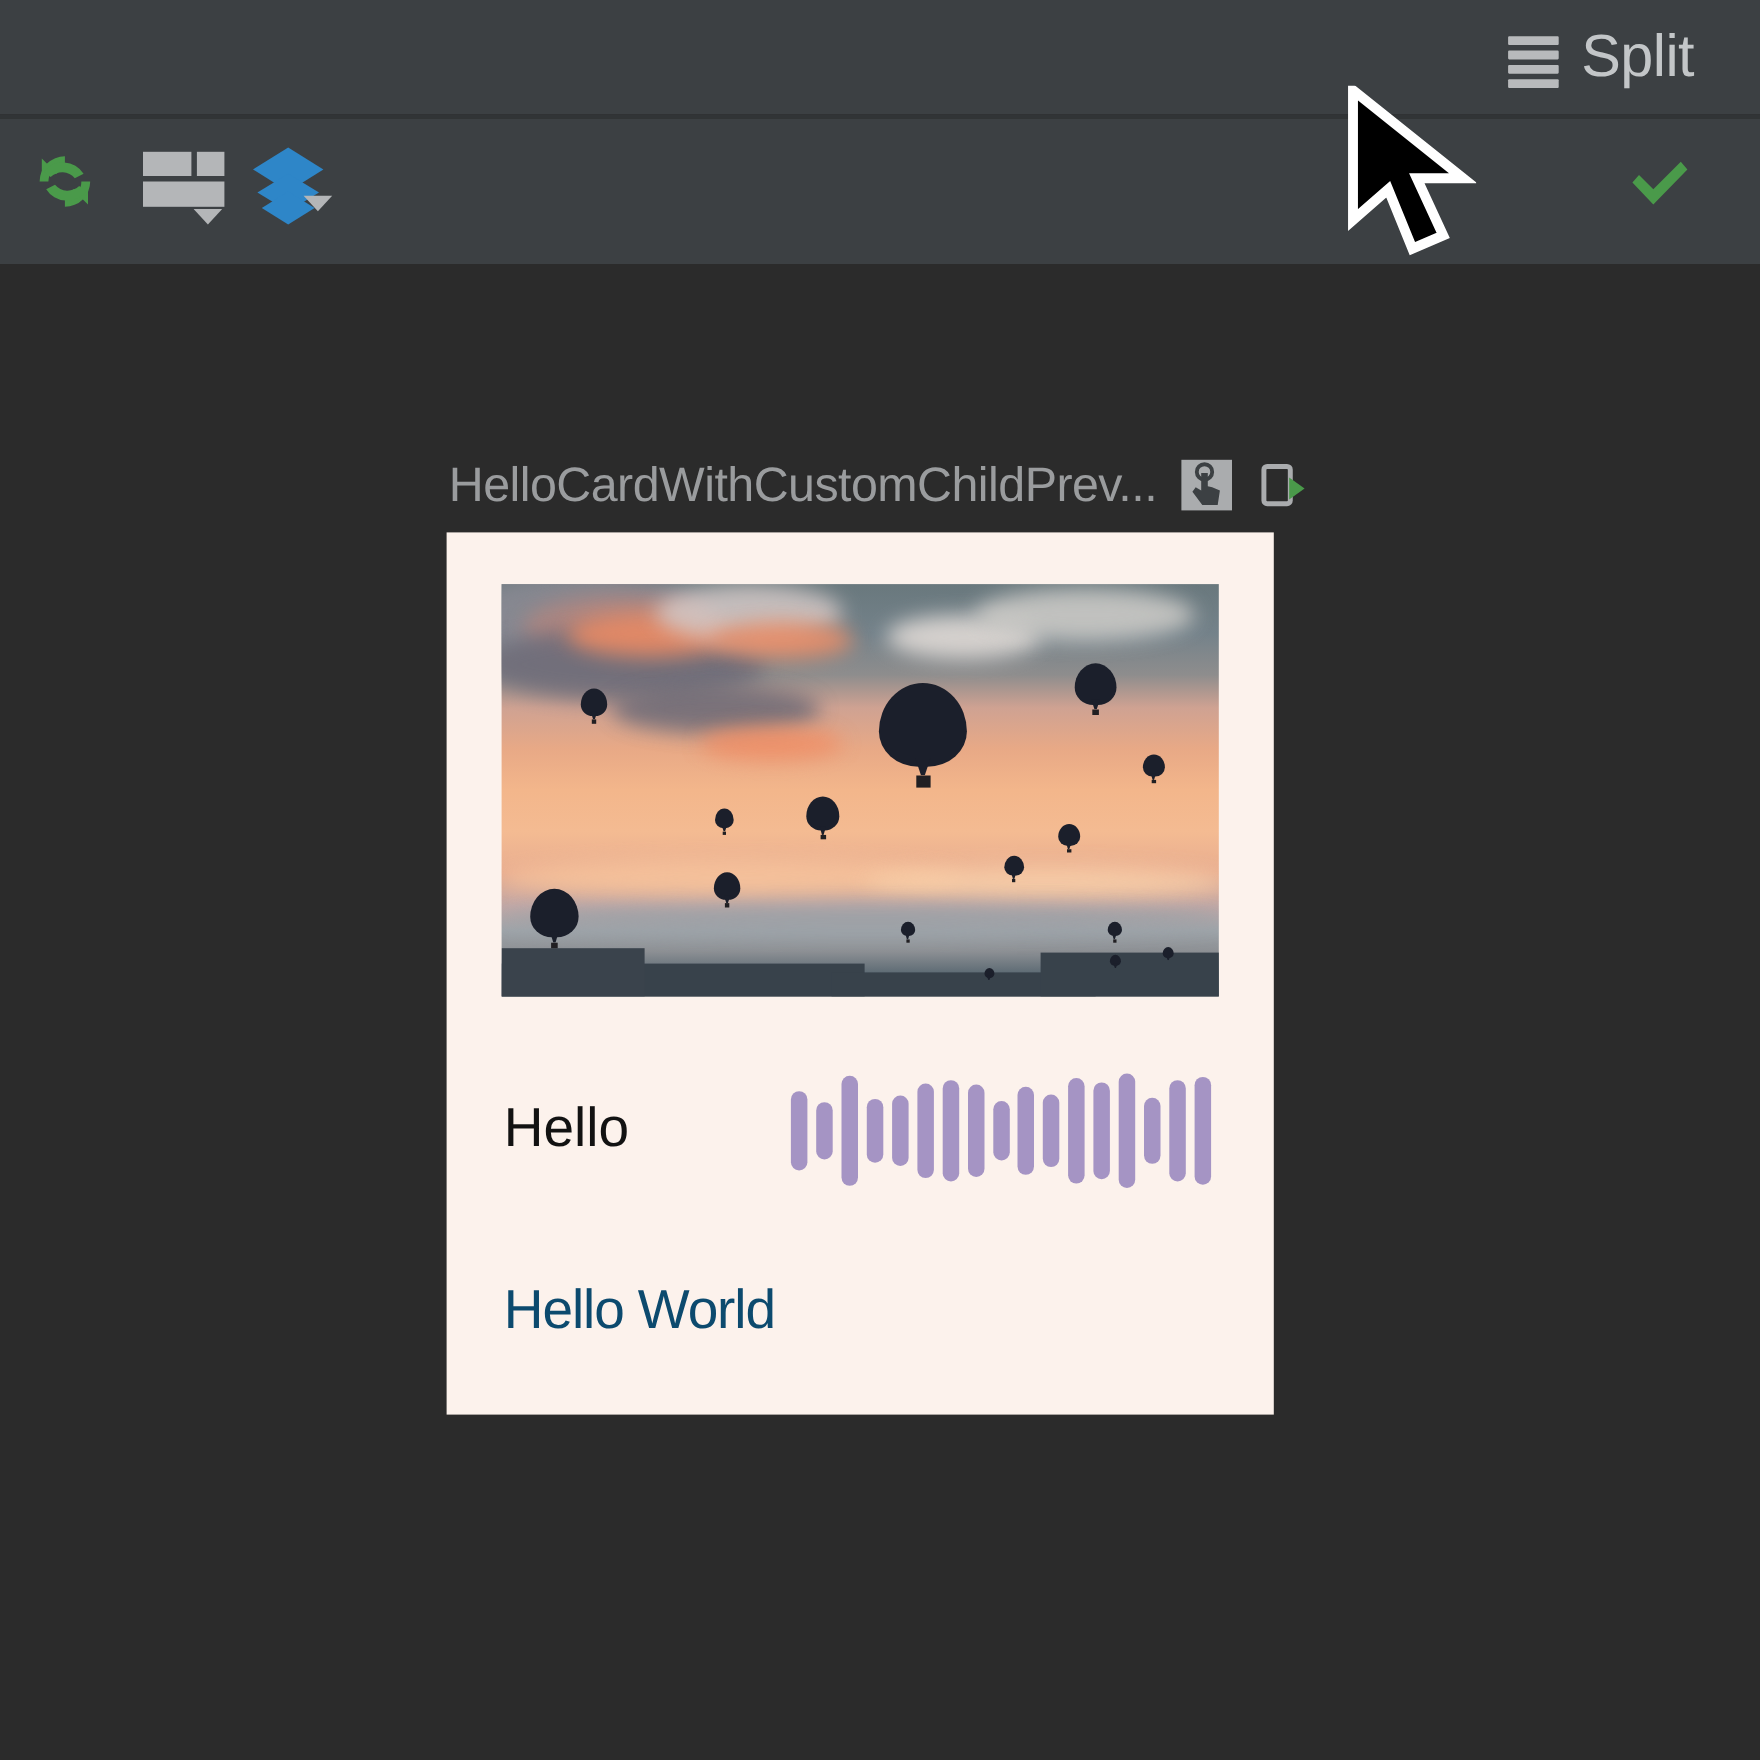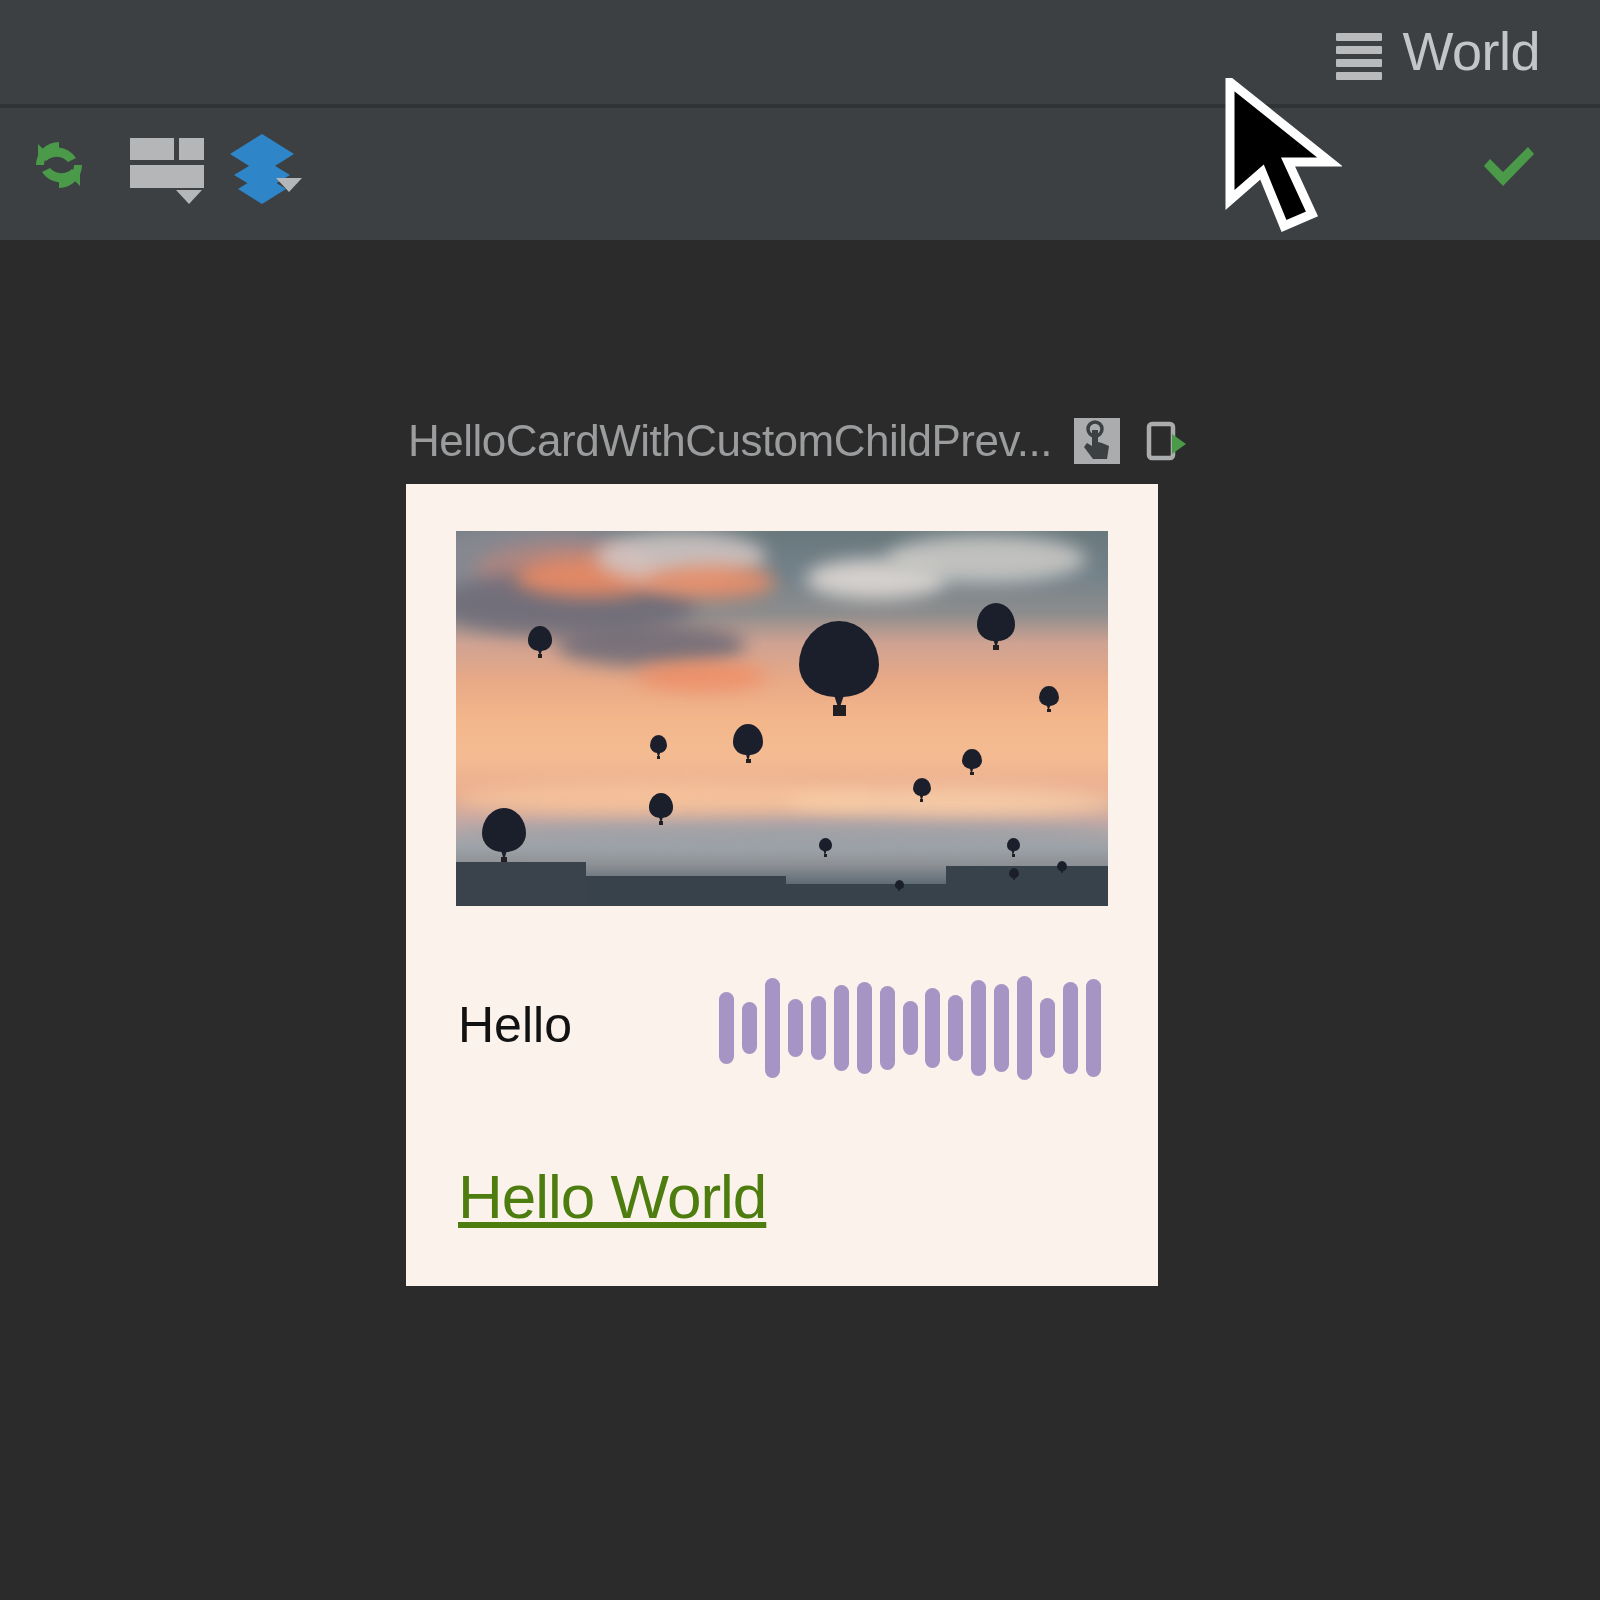--- a/index.html
+++ b/index.html
@@ -196,22 +196,22 @@
   #card-wave {
     position:absolute; left:310px; top:968px; width:390px; height:120px;
   }
   #card-wave .bar {
     position:absolute; width:15px; background:#9d8cc0;
     border-radius:8px; opacity:.92;
     top:50%; transform:translateY(-50%);
   }
   #card-title {
     position:absolute; left:52px; top:1160px;
-    font-size:62px; font-weight:300; color:#4d7c0f;
-    letter-spacing:-1px; line-height:1.2;text-decoration:underline;
+    font-size:50px; font-weight:300; color:#0c4a6e;
+    letter-spacing:-1px; line-height:1.2;
   }
   
   #card-label, #card-wave, #card-title { position:absolute; }
 
   
   #cursor {
     position:absolute; left:1222px; top:78px;
     width:120px; height:160px; pointer-events:none;
   }
 </style>
@@ -221,21 +221,21 @@
 <div id="topbar">
   <div class="mode-group">
 
     <div class="mode-btn">
       <span class="mode-icon ic-code">
         <i></i>
           <i></i>
           <i></i>
           <i></i>
       </span>
-      <span class="mode-label">World</span>
+      <span class="mode-label">Split</span>
     </div>
 
 
 
   </div>
 </div>
 <div id="topbar-divider"></div>
 
 <div id="toolbar"></div>
 

